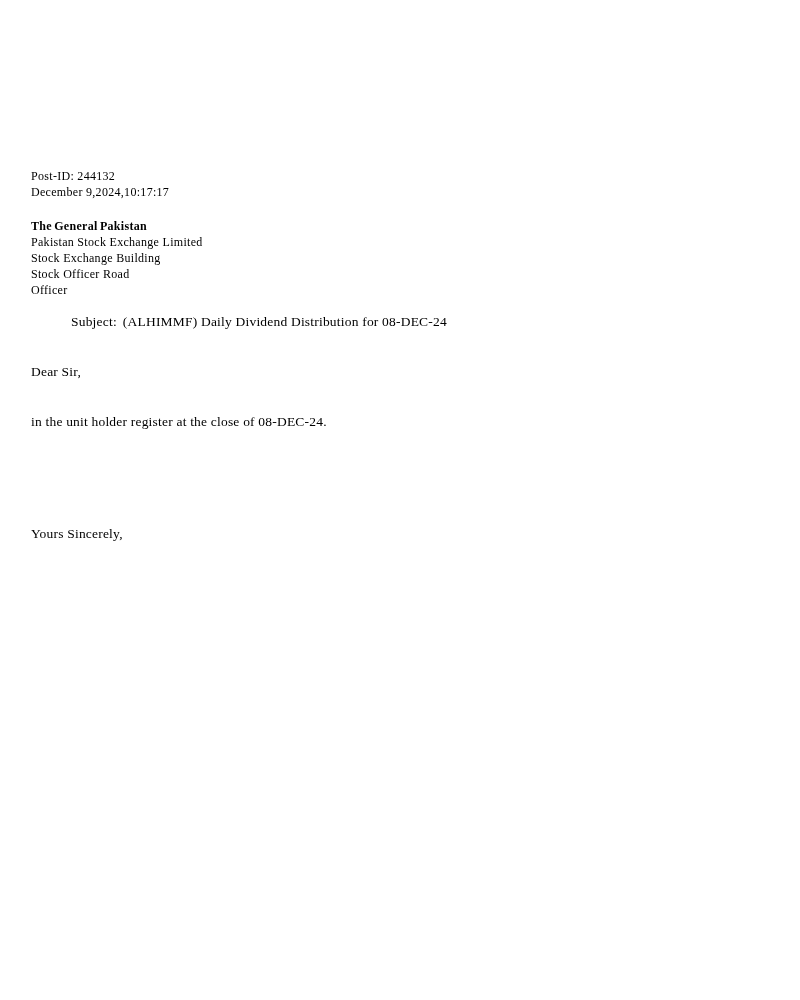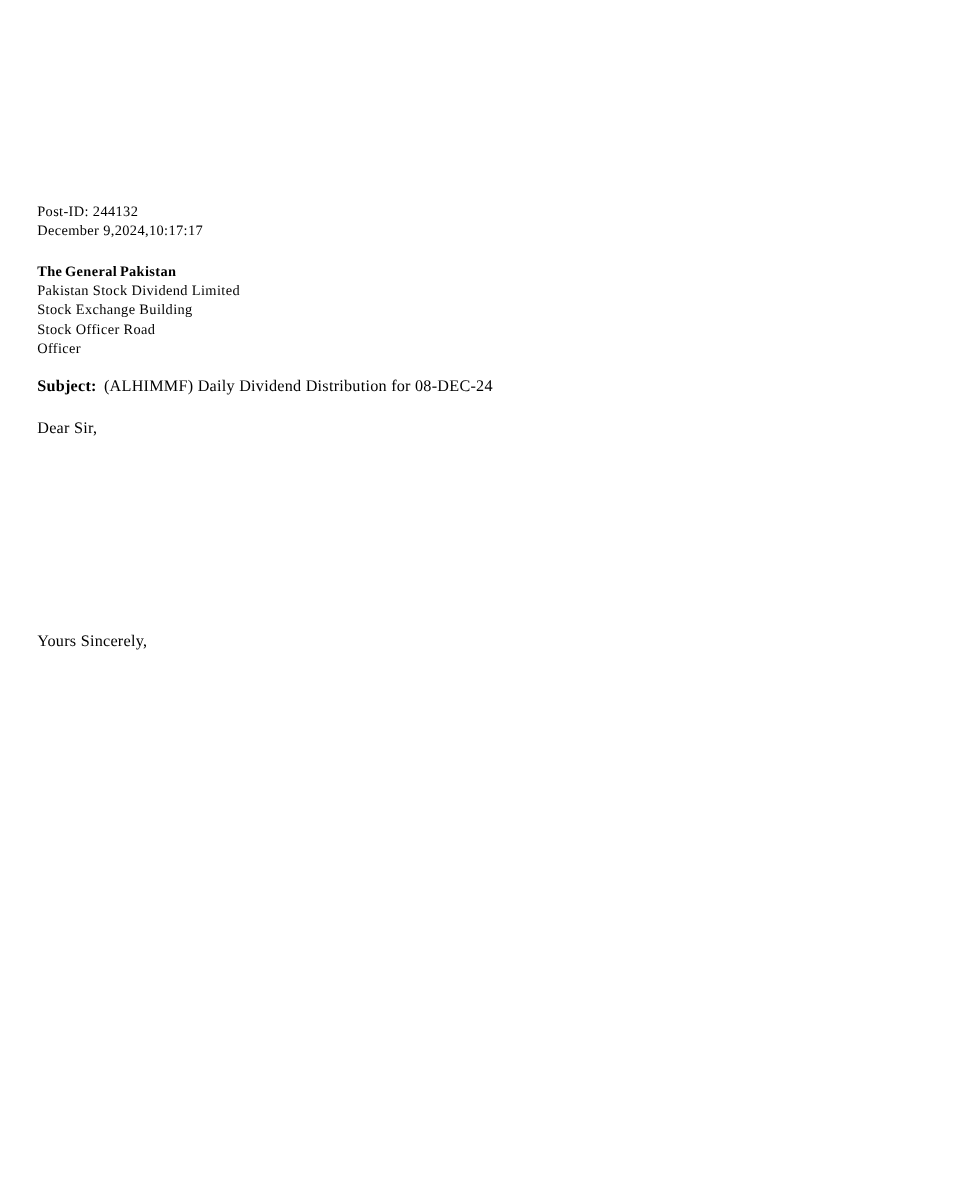--- a/index.html
+++ b/index.html
@@ -27,23 +27,23 @@
     line-height: 16px;
     letter-spacing: 0.2px;
   }
   .meta-block   { top: 136px; left: 31px; }
   .recipient-block { top: 186px; left: 31px; }
   .recipient-title {
     font-weight: bold;
     word-spacing: -1px;
   }
   .subject-row { top: 314px; left: 31px; }
-  .subject-label { font-weight: bold; }
+  .subject-label { font-weight: normal; margin-left: 40px; }
   .subject-text { margin-left: 6px; }
-  .salutation-block { top: 349px; left: 31px; }
+  .salutation-block { top: 364px; left: 31px; }
   .body-block {
     top: 414px;
     left: 31px;
     width: 760px;
   }
   .body-line {
     text-align: justify;
     text-align-last: justify;
   }
   .body-line-last {
@@ -56,30 +56,31 @@
 
 <div>
 
   <div class="abs small-text meta-block">
     <div>Post-ID: 244132</div>
     <div>December 9,2024,10:17:17</div>
   </div>
 
   <div class="abs small-text recipient-block">
     <div class="recipient-title">The General Pakistan</div>
-    <div>Pakistan Stock Dividend Limited</div>
+    <div>Pakistan Stock Exchange Limited</div>
     <div>Stock Exchange Building</div>
     <div>Stock Officer Road</div>
     <div>Officer</div>
   </div>
 
   <div class="abs base-text subject-row">
     <span class="subject-label">Subject:</span><span class="subject-text">(ALHIMMF) Daily Dividend Distribution for 08-DEC-24</span>
   </div>
 
   <div class="abs base-text salutation-block">Dear Sir,</div>
 
   <div class="abs base-text body-block">
+    <div class="body-line-last">in the unit holder register at the close of 08-DEC-24.</div>
   </div>
 
   <div class="abs base-text closing-block">Yours Sincerely,</div>
 
 </div>
 
 </body></html>

